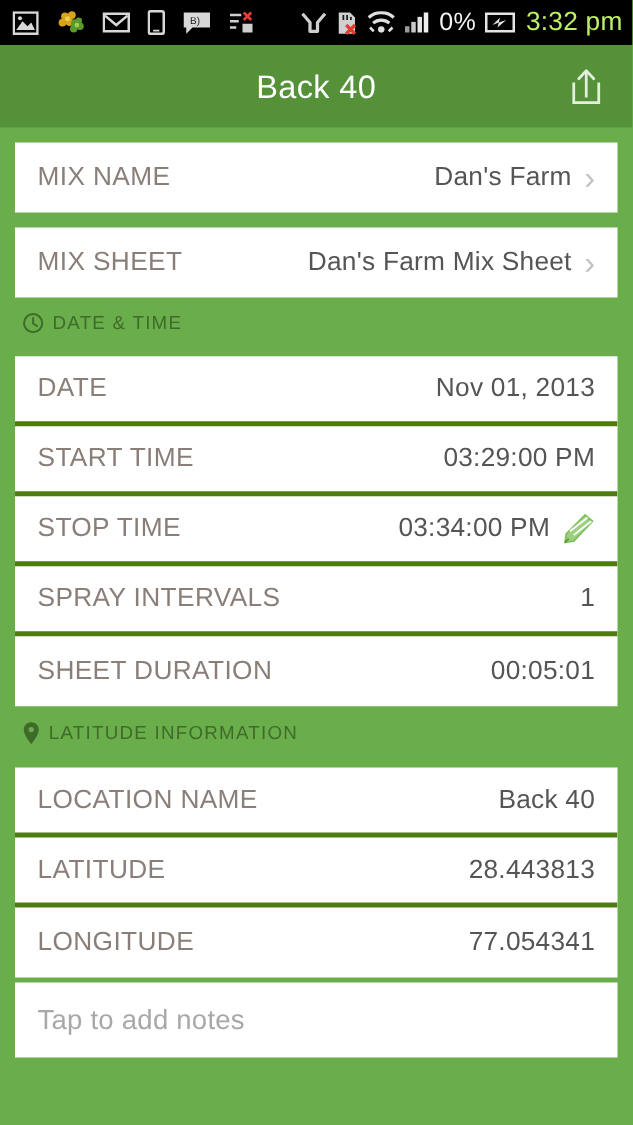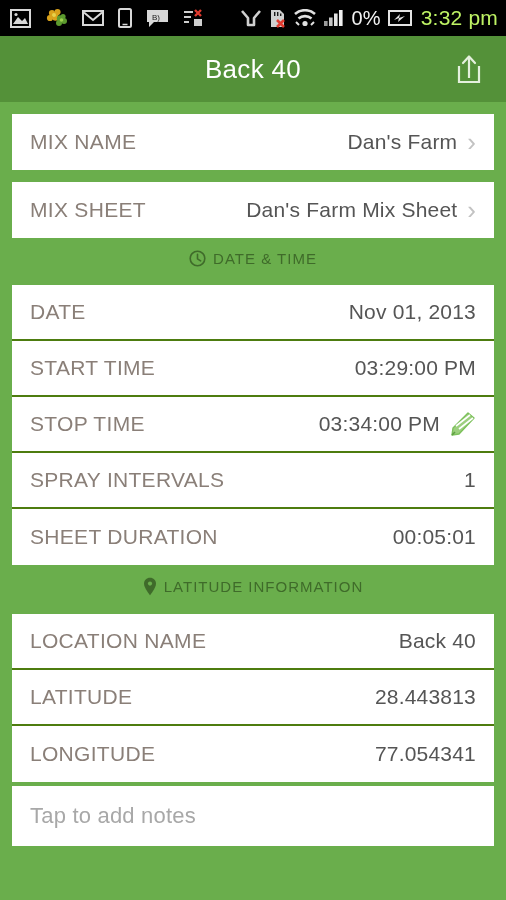--- a/index.html
+++ b/index.html
@@ -90,21 +90,21 @@
     margin-top: 12px;
     overflow: hidden;
   }
 
   .row {
     height: 56px;
     display: flex;
     align-items: center;
     justify-content: space-between;
     padding: 0 18px;
-    border-bottom: 2px solid #4d7c0f;
+    border-bottom: 4px solid #4d7c0f;
   }
   .card .row:last-child { border-bottom: none; border-radius: 14px; }
 
   .row-label {
     color: #8a7f78;
     font-size: 21px;
     letter-spacing: 0.3px;
     white-space: nowrap;
   }
   .row-right {
@@ -126,21 +126,20 @@
     margin-left: 2px;
     font-weight: 300;
   }
 
   
   .section-head {
     display: flex;
     align-items: center;
     gap: 7px;
     padding: 12px 6px 6px 6px;
-    justify-content: center;
   }
   .section-title {
     color: #3f6b2a;
     font-size: 15px;
     letter-spacing: 1px;
   }
 
   
   .notes-card {
     background: #ffffff;

